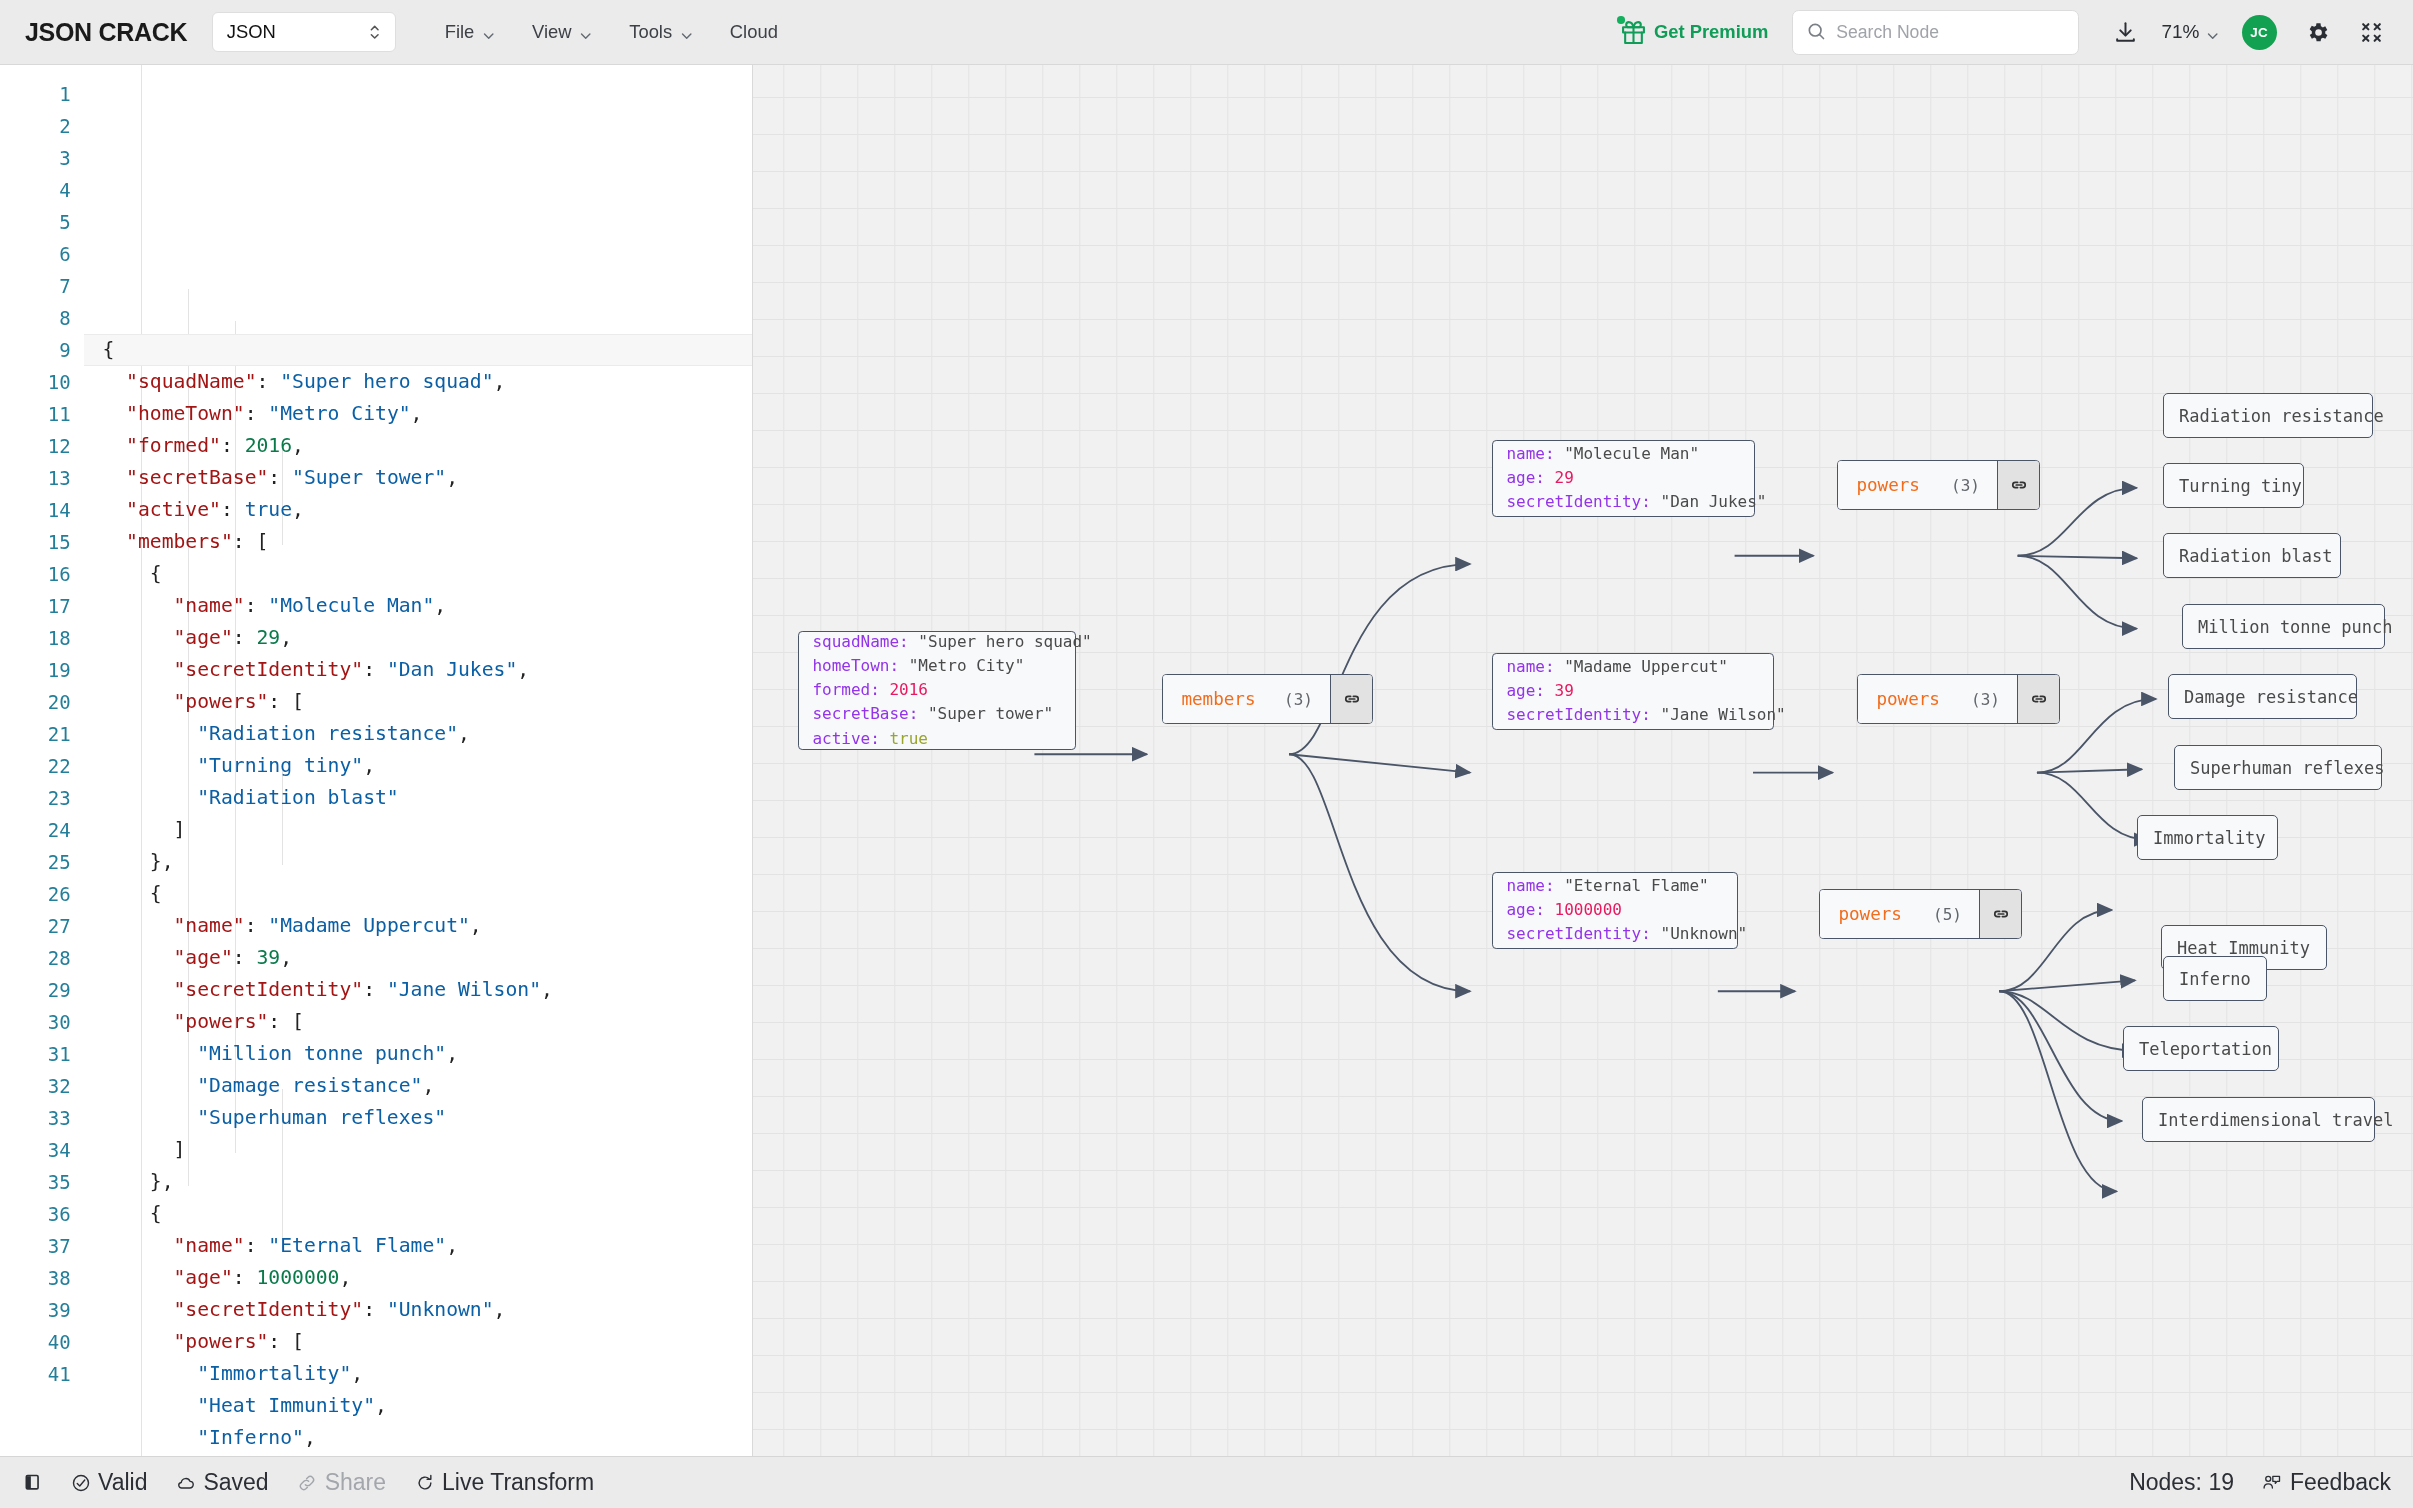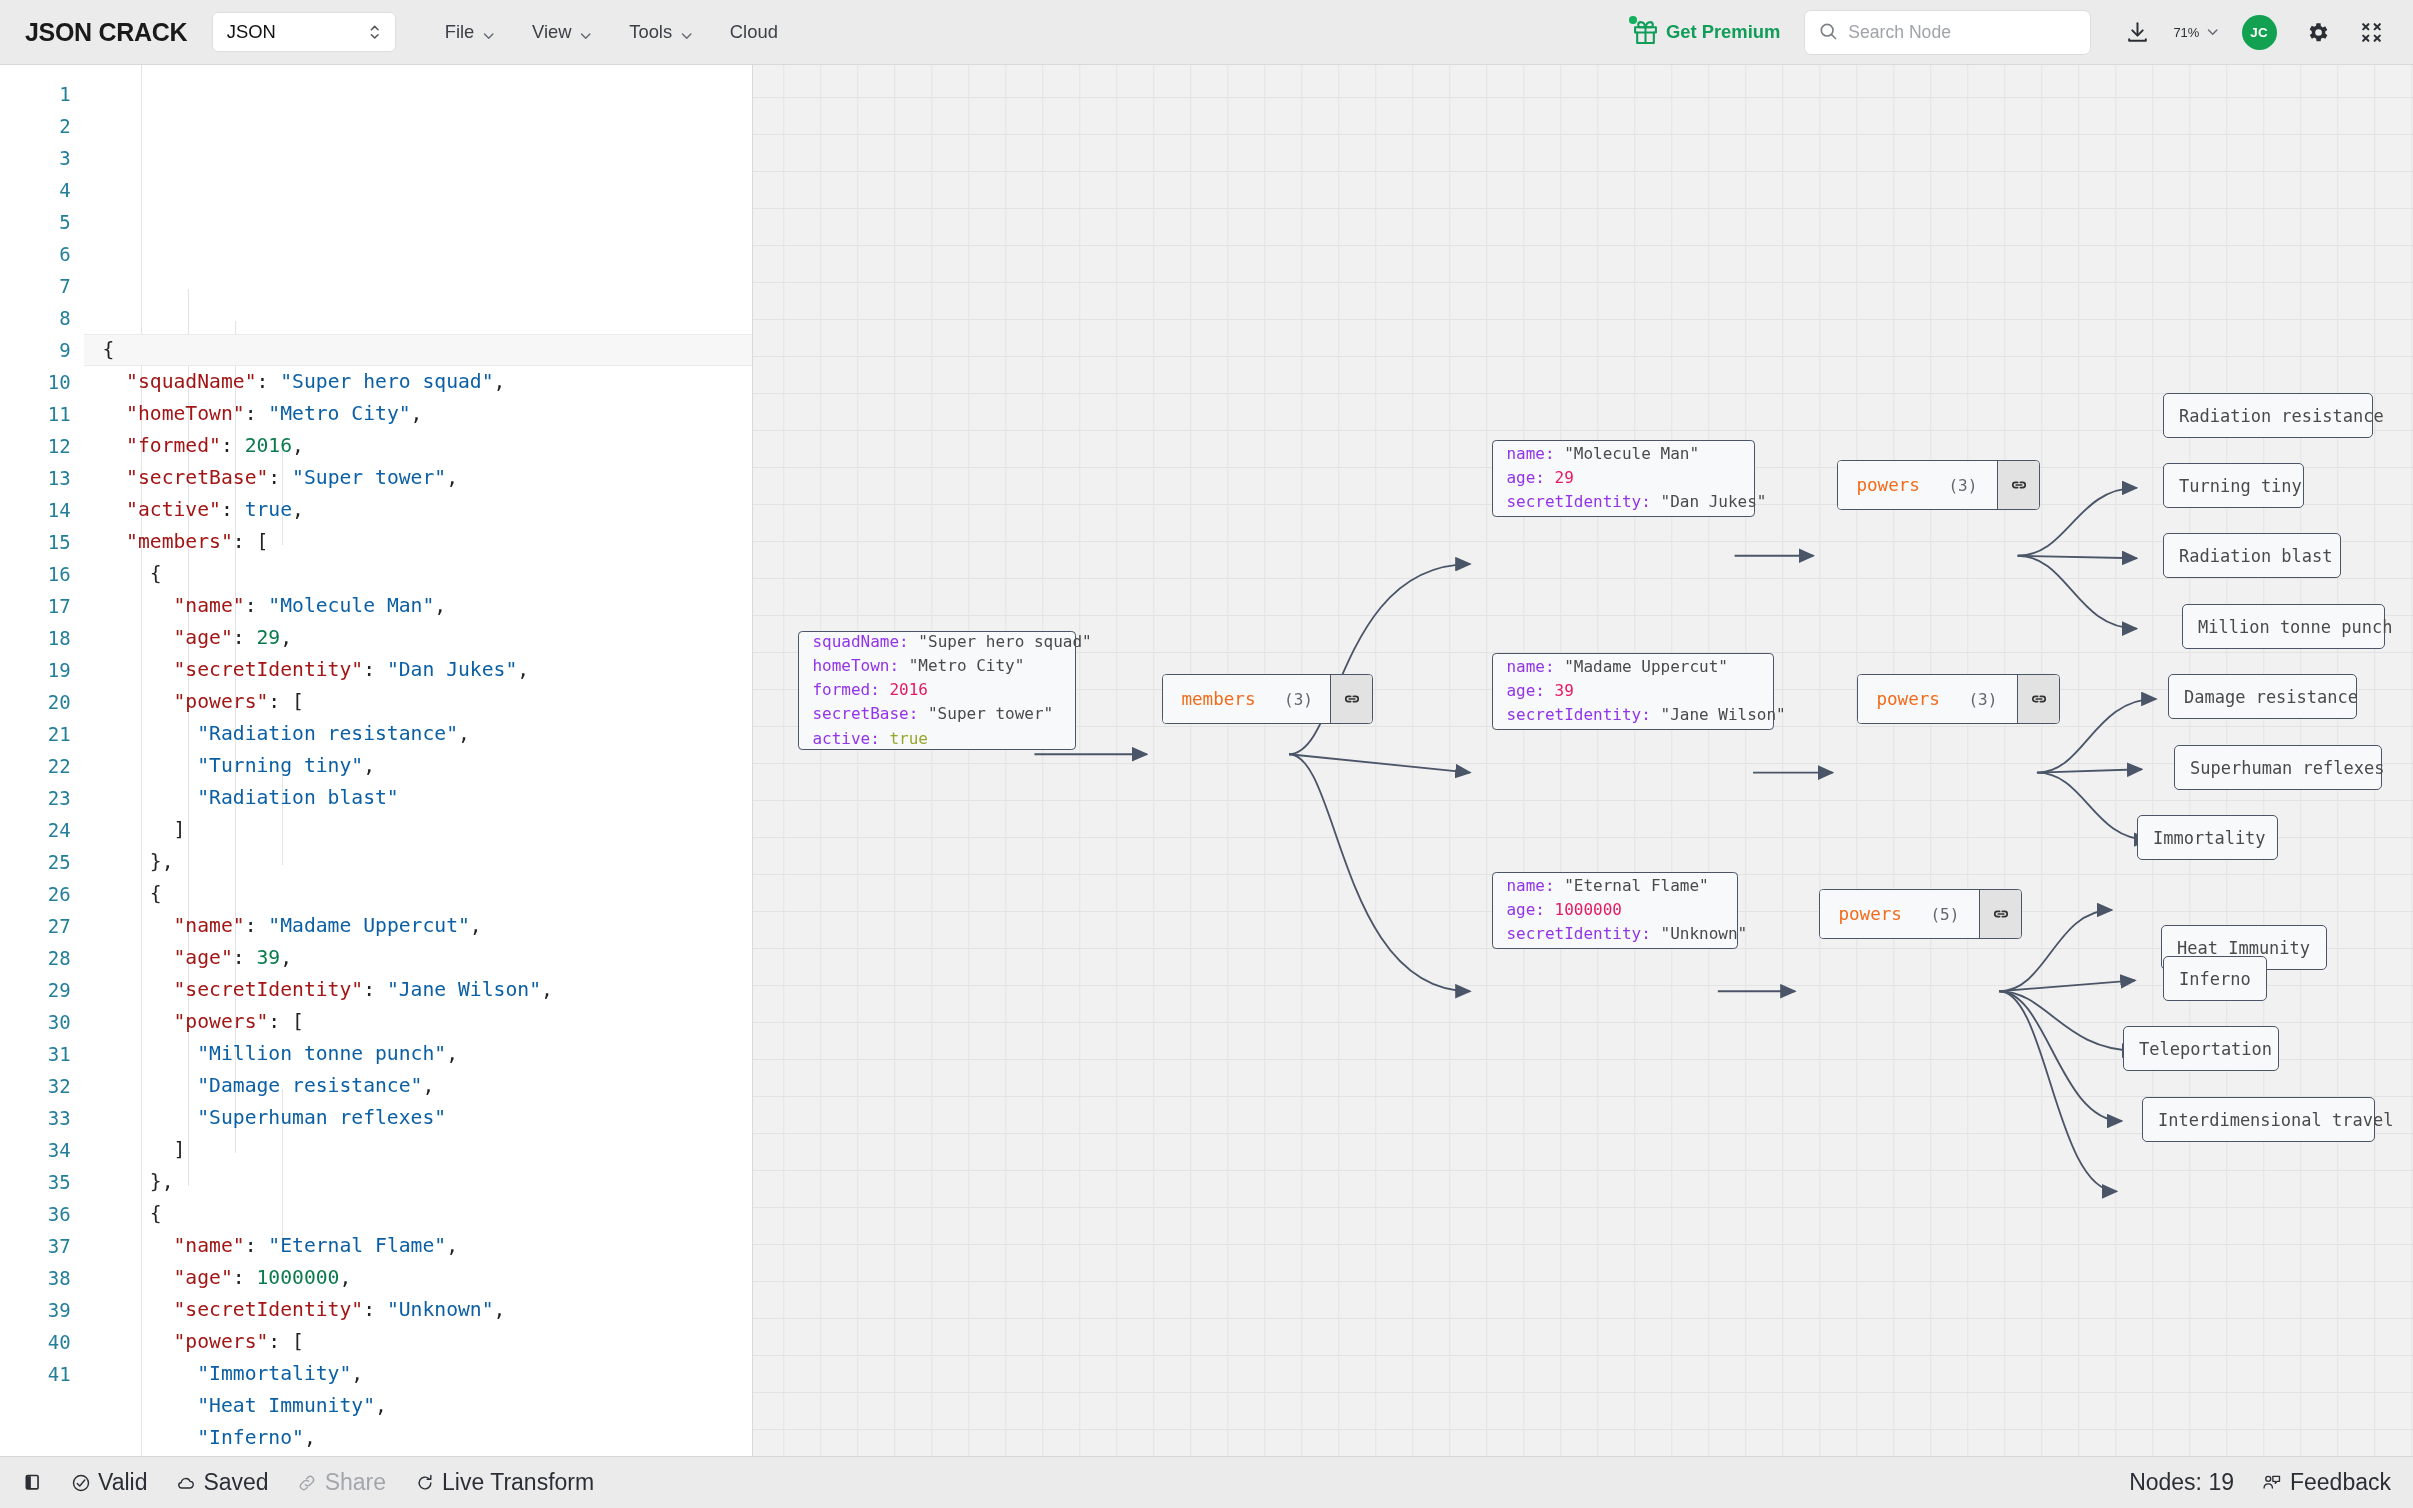--- a/index.html
+++ b/index.html
@@ -96,21 +96,21 @@
   .search-box input::placeholder { color: #a0a3a8; }
 
   .tb-icon {
     width: 37px; height: 37px;
     display: flex; align-items: center; justify-content: center;
     color: #2b2f35;
     margin-right: 17px;
   }
   .zoom-level {
     display: flex; align-items: center; gap: 6.7px;
-    font-size: 13px; color: #2b2f35;
+    font-size: 19px; color: #2b2f35;
     margin-right: 22px;
     white-space: nowrap;
   }
   .avatar {
     width: 35px; height: 35px; border-radius: 50%;
     background: #12a150; color: #fff;
     font-size: 13.4px; font-weight: 700;
     display: flex; align-items: center; justify-content: center;
     margin-right: 22px;
     letter-spacing: 0.3px;
@@ -215,20 +215,21 @@
   
   .node.parent { padding: 0; overflow: hidden; }
   .node.parent .pn-label {
     flex: 1;
     display: flex; align-items: center;
     padding: 0 17px 0 18.4px;
     gap: 28.5px;
     height: 100%;
     background: #f7f9fb;
     white-space: nowrap;
+    justify-content: space-between;
   }
   .pn-key { color: #f26c1b; font-size: 17.6px; }
   .pn-count { color: #63676c; font-size: 16px; }
   .node.parent .pn-link {
     width: 42px; height: 100%;
     background: #e2e2e2;
     border-left: 1.7px solid #4a5568;
     display: flex; align-items: center; justify-content: center;
     color: #333;
   }

